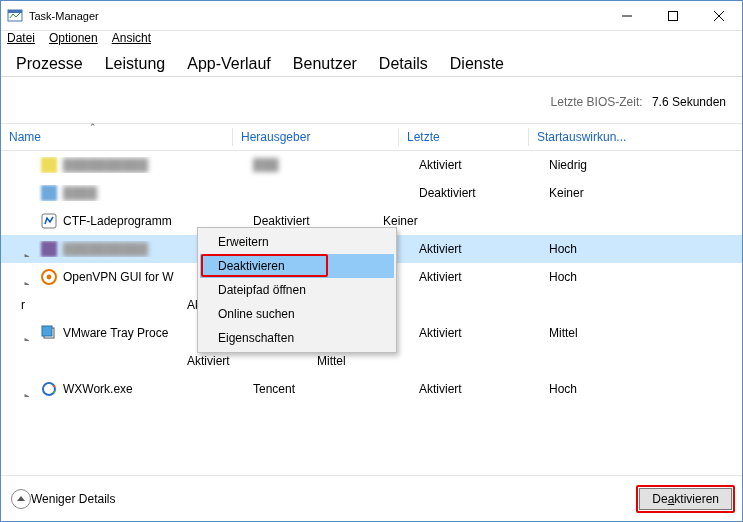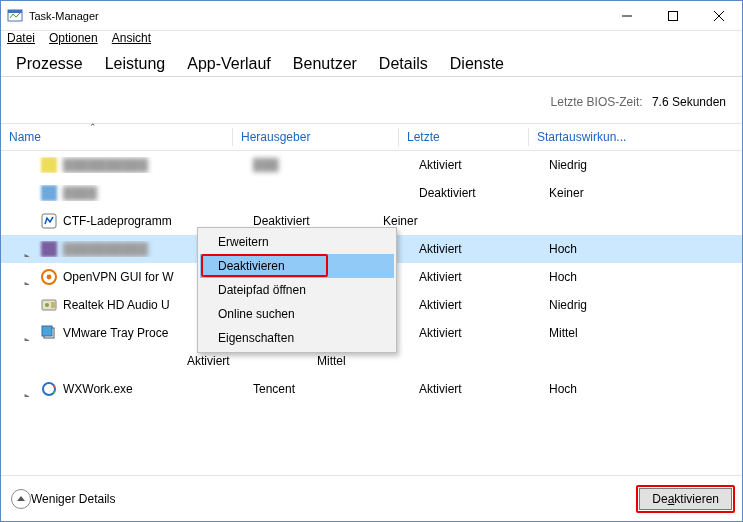--- a/index.html
+++ b/index.html
@@ -187,28 +187,20 @@
                   <circle cx="8" cy="8" r="7" fill="#fff" stroke="#e67300" stroke-width="2"></circle>
                   <circle cx="8" cy="8" r="2.4" fill="#e67300"></circle>
                 </svg></span>
               <span>OpenVPN GUI for W</span>
             </div>
             <div class="cell pub"></div>
             <div class="cell stat">Aktiviert</div>
             <div class="cell imp">Hoch</div>
           </div>
           <div class="row">
-            <div class="cell name">
-              <span class="icon16"><svg viewBox="0 0 16 16">
-                  <rect x="1" y="3" width="14" height="10" rx="1" fill="#e8e2c4" stroke="#888"></rect>
-                  <circle cx="6" cy="8" r="2" fill="#7aa14b"></circle>
-                  <rect x="10" y="5" width="4" height="6" fill="#c0b86e"></rect>
-                </svg></span>
-              <span>Realtek HD Audio U</span>
-            </div>
             <div class="cell pub">r</div>
             <div class="cell stat">Aktiviert</div>
             <div class="cell imp">Niedrig</div>
           </div>
           <div class="row">
             <div class="cell name">
               <span class="expand">▸</span>
               <span class="icon16"><svg viewBox="0 0 16 16">
                   <rect x="3" y="3" width="10" height="10" fill="#fff" stroke="#555"></rect>
                   <rect x="1" y="1" width="10" height="10" fill="#4aa3df" stroke="#2a6fa0"></rect>

